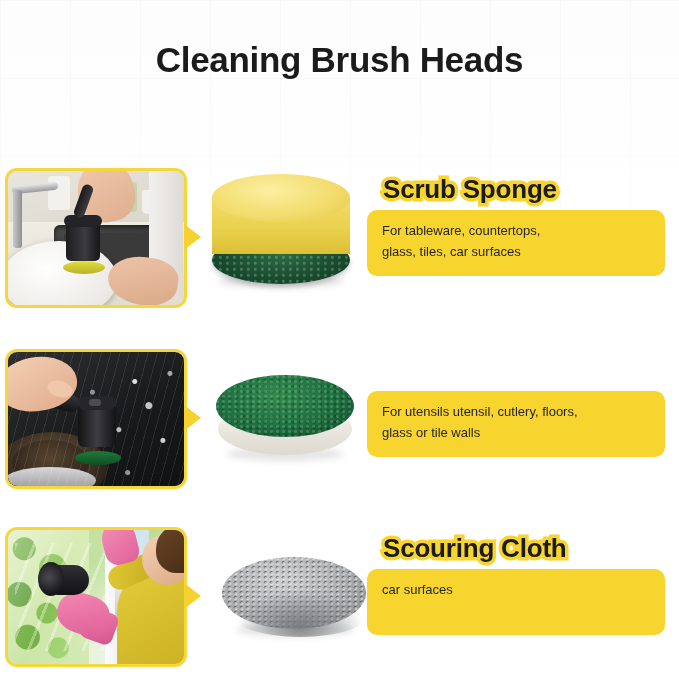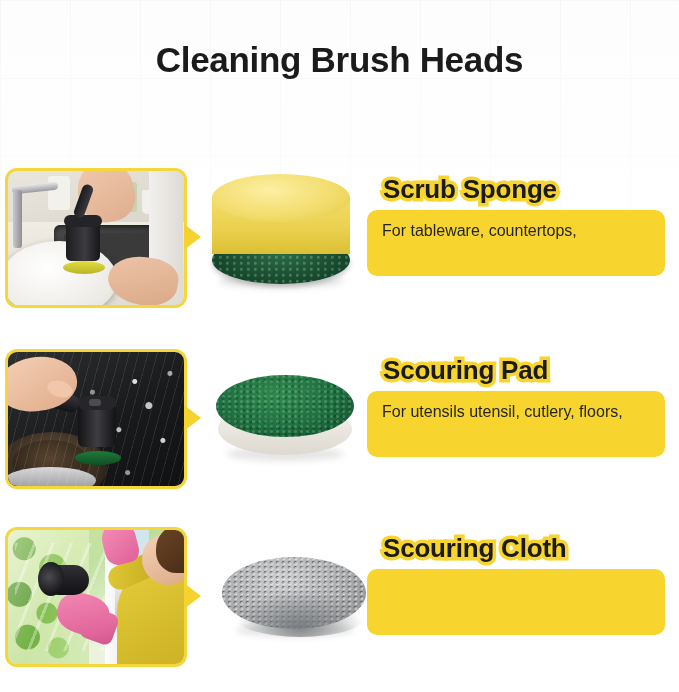--- a/index.html
+++ b/index.html
@@ -141,21 +141,21 @@
   .banner{
     position:absolute; left:367px; top:42px;
     width:298px; height:66px;
     background:#f7d52e;
     border-radius:10px;
   }
   .banner-text{
     position:absolute; left:382px; top:52px;
     width:286px;
     color:#252525;
-    font-size:16px;
+    font-size:13px;
     line-height:21px;
     font-weight:normal;
   }
   .banner-text .ln{ display:block; white-space:nowrap; }
 
   
   .heading{
     position:absolute; left:383px; top:6px;
     font-size:26px; font-weight:bold;
     color:#1b1b1b;
@@ -251,20 +251,21 @@
           <div class="sp-green-tex"></div>
         </div>
       <div class="sp-body"></div>
       <div class="sp-top"></div>
     </div>
 
     <div class="heading">Scrub Sponge</div>
 
     <div class="banner-text">
       <span class="ln">For tableware, countertops,</span>
+      <span class="ln">glass, tiles, car surfaces</span>
     </div>
   </div>
 
   <div class="row" id="row-2">
 
     <div class="photo">
       <div class="scene">
         <div class="s2-bg"></div>
         <div class="s2-grate"></div>
         <div class="s2-grate2"></div>
@@ -285,24 +286,24 @@
     <div class="banner"></div>
 
     <div class="product" id="prod-2">
       <div class="pd-shadow"></div>
       <div class="pd-white"></div>
       <div class="pd-green">
           <div class="pd-tex"></div>
         </div>
     </div>
 
-    <div class="heading">Scouring Pad</div>
 
     <div class="banner-text">
       <span class="ln">For utensils utensil, cutlery, floors,</span>
+      <span class="ln">glass or tile walls</span>
     </div>
   </div>
 
   <div class="row" id="row-3">
 
     <div class="photo">
       <div class="scene">
         <div class="s3-bg"></div>
         <div class="s3-leaves"></div>
         <div class="s3-glass"></div>
@@ -330,16 +331,17 @@
       <div class="cl-shadow"></div>
       <div class="cl-disc">
           <div class="cl-tex"></div>
           <div class="cl-edge"></div>
         </div>
     </div>
 
     <div class="heading">Scouring Cloth</div>
 
     <div class="banner-text">
+      <span class="ln">car surfaces</span>
     </div>
   </div>
 
 </div>
 
 </body></html>

